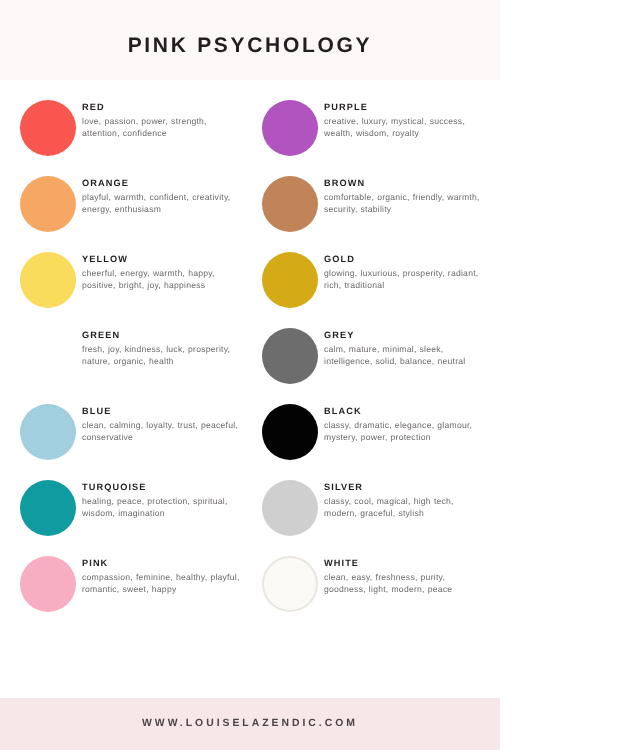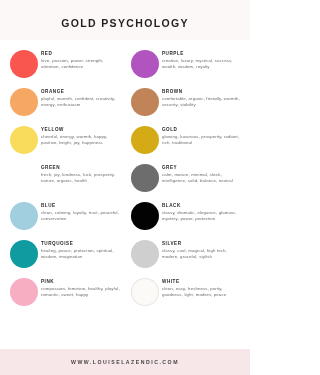--- a/index.html
+++ b/index.html
@@ -117,21 +117,21 @@
     color: #4b4446;
     white-space: nowrap;
   }
 </style>
 </head>
 <body>
 
 <div class="page">
 
   <div class="header" style="background: rgb(253, 248, 248);">
-    <div class="title">GOLD PSYCHOLOGY</div>
+    <div class="title">PINK PSYCHOLOGY</div>
   </div>
 
   <div class="content">
 
     <div class="column left">
       <div class="entry">
         <div class="swatch-wrap">
           <span class="swatch" style="background-color: rgb(249, 86, 79);"></span>
         </div>
         <div class="entry-text">

